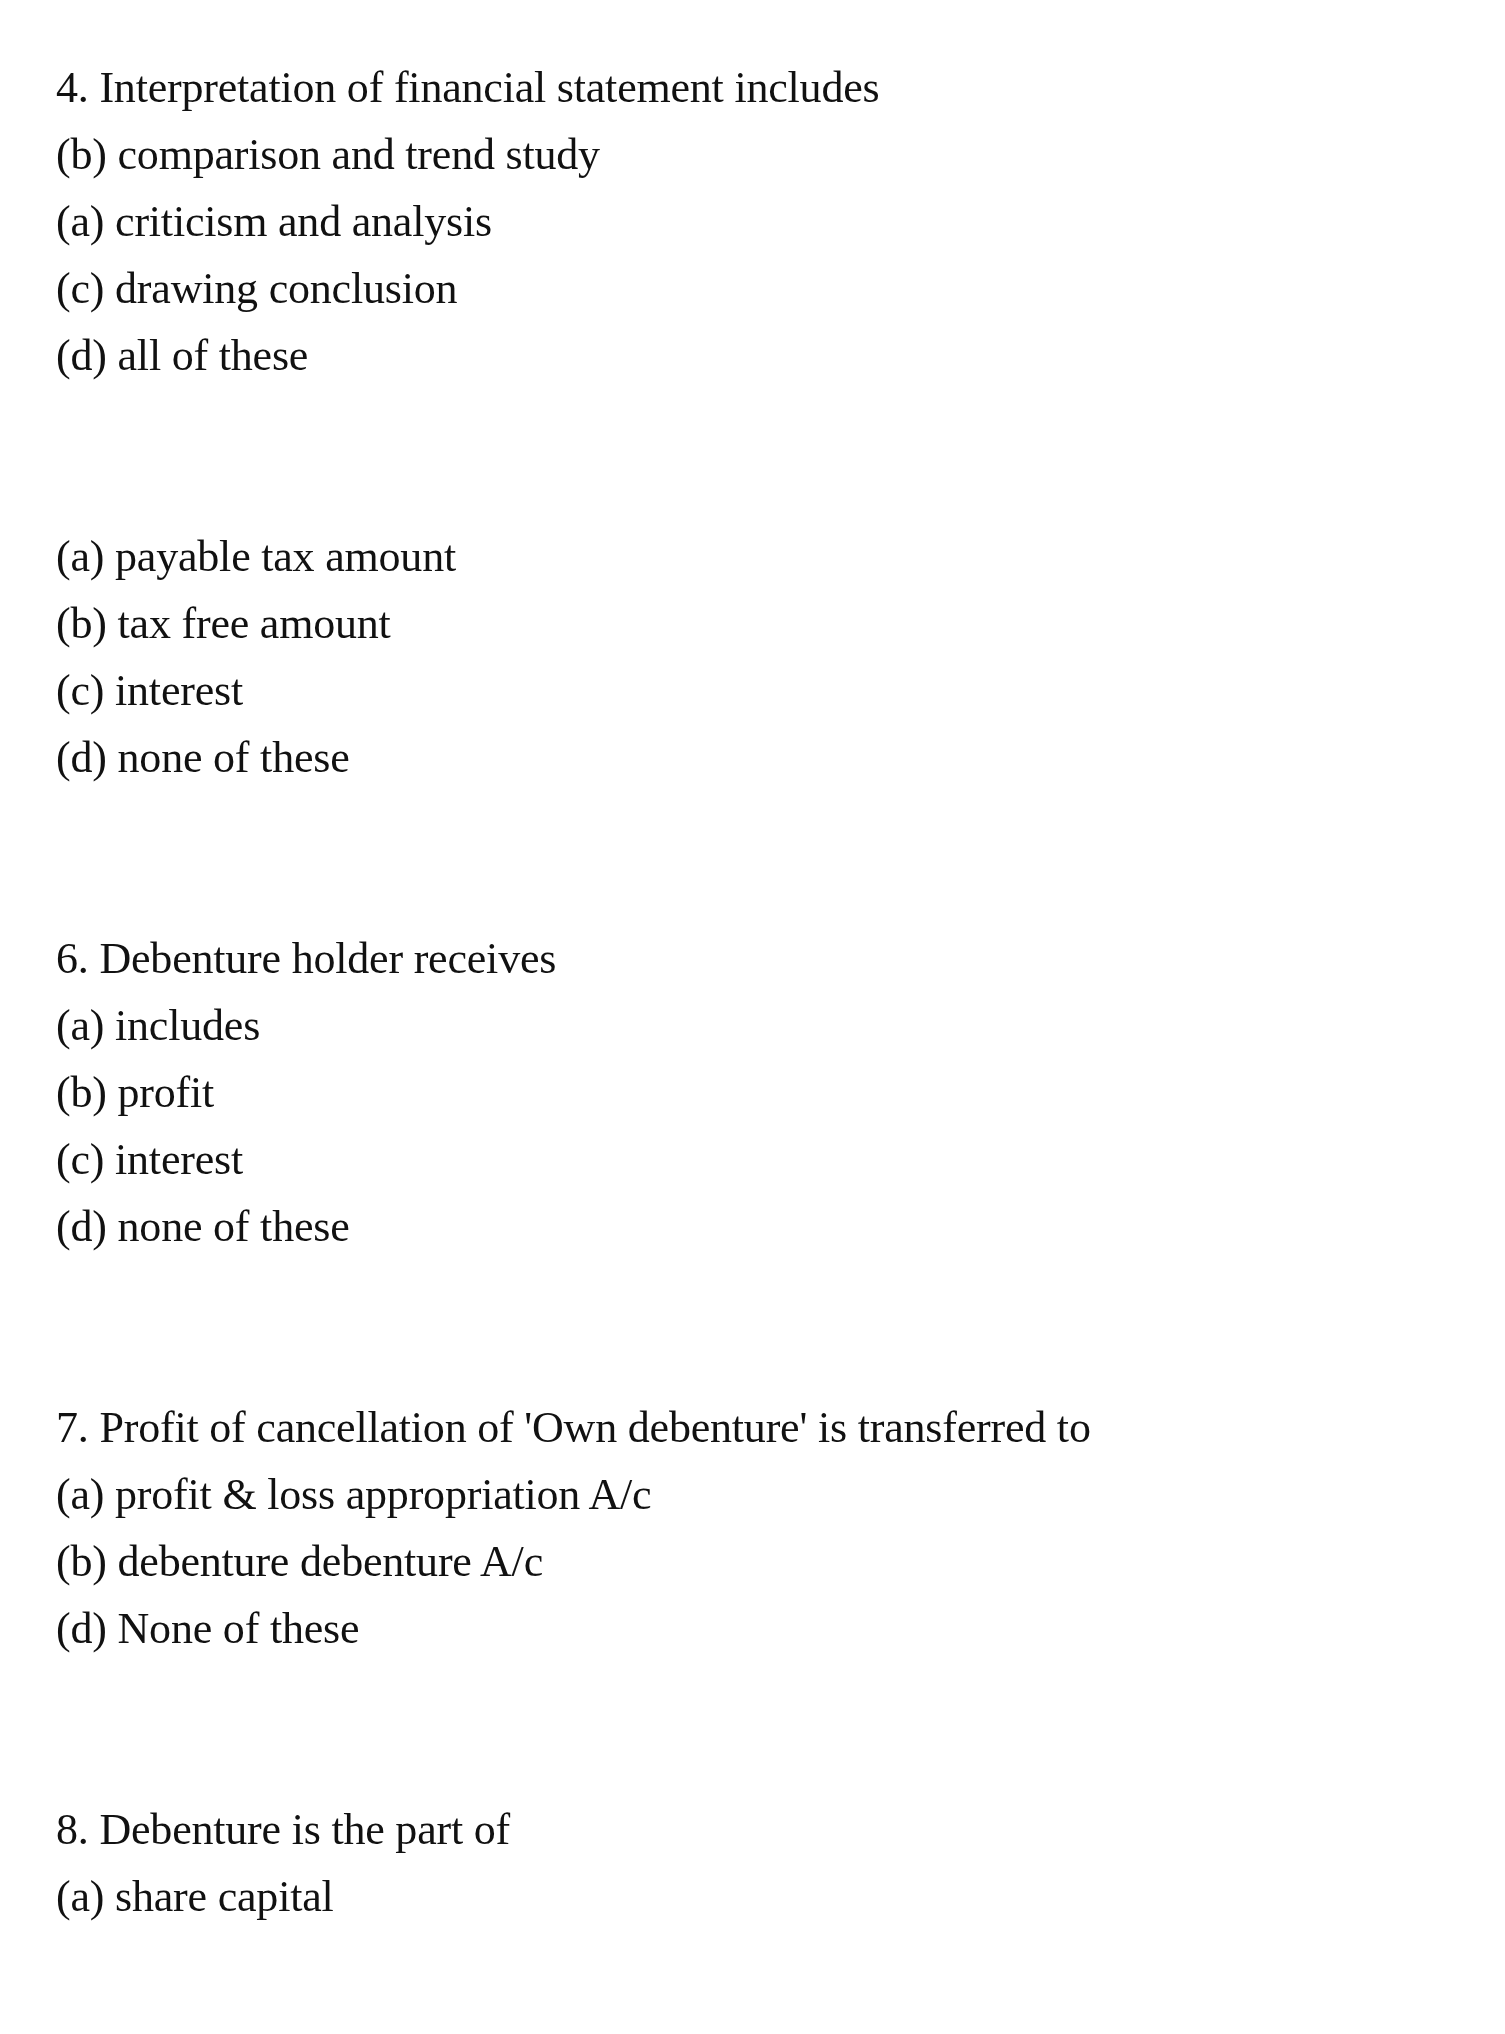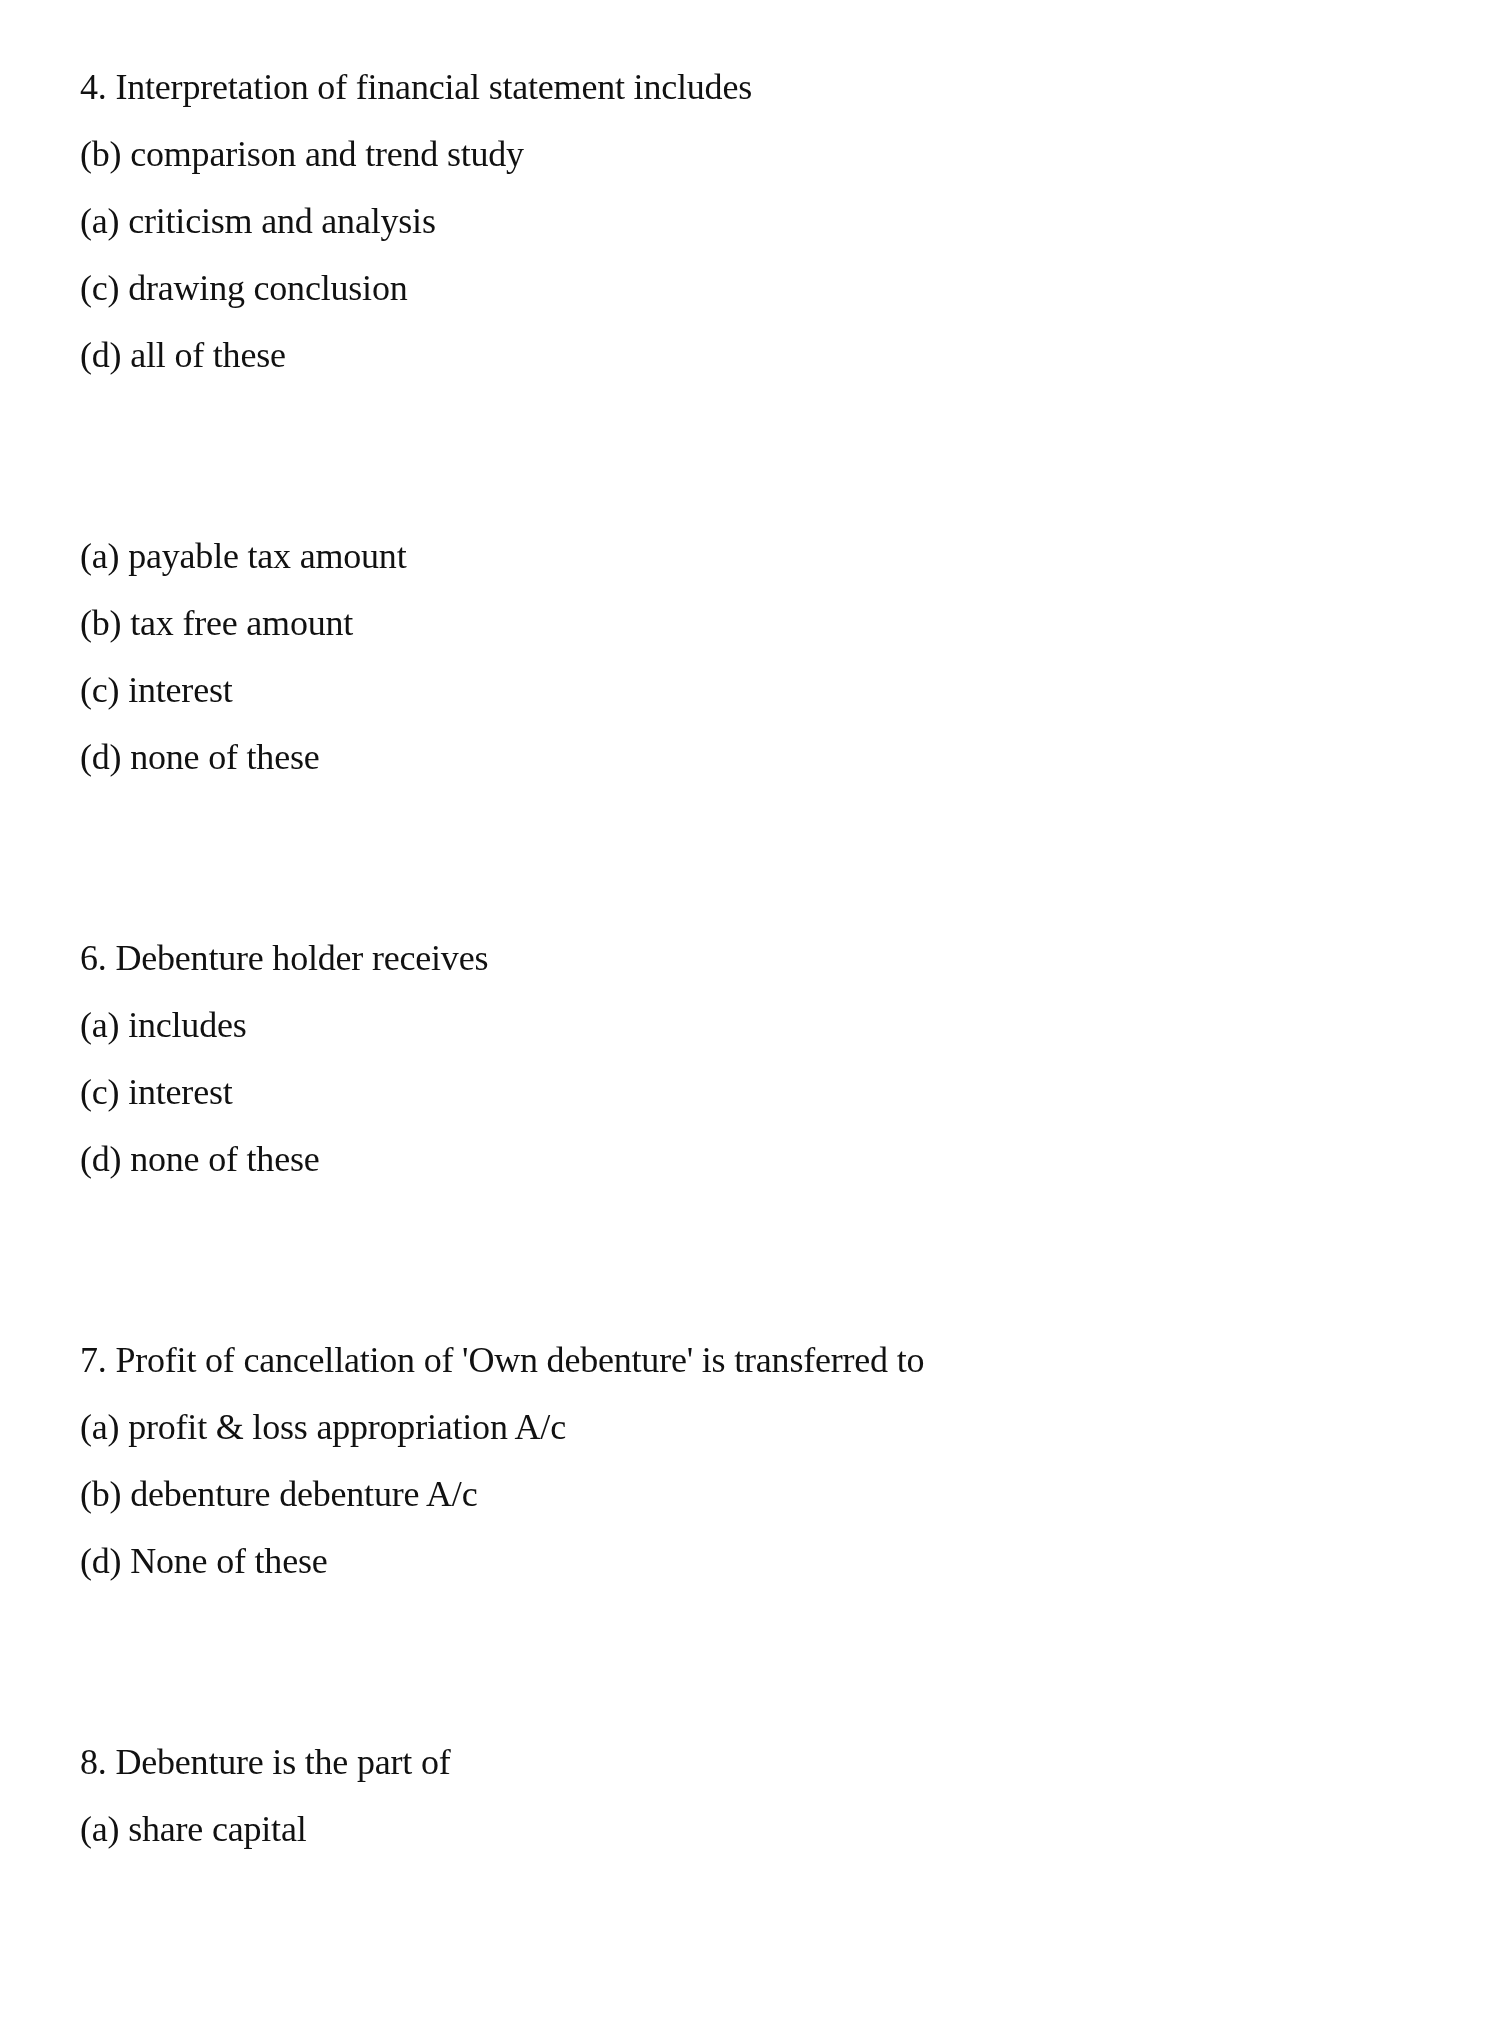--- a/index.html
+++ b/index.html
@@ -14,26 +14,25 @@
     .page {
       position: absolute;
       left: 56px;
       top: 54px;
       right: 40px;
     }
     .question {
       margin: 0 0 134px 0;
     }
     .line {
-      font-size: 36px;
+      font-size: 44px;
       line-height: 67px;
       height: 67px;
       white-space: nowrap;
       letter-spacing: -0.2px;
-      margin-left: 24px;
     }
     .q-title { }
     .option { }
   </style>
 </head>
 <body>
 
 <div class="page">
 
   <div class="question">
@@ -47,20 +46,21 @@
   <div class="question">
     <div class="line option"><span>(a)</span> <span>payable tax amount</span></div>
     <div class="line option"><span>(b)</span> <span>tax free amount</span></div>
     <div class="line option"><span>(c)</span> <span>interest</span></div>
     <div class="line option"><span>(d)</span> <span>none of these</span></div>
   </div>
 
   <div class="question">
     <div class="line q-title"><span>6.</span> <span>Debenture holder receives</span></div>
     <div class="line option"><span>(a)</span> <span>includes</span></div>
+    <div class="line option"><span>(b)</span> <span>profit</span></div>
     <div class="line option"><span>(c)</span> <span>interest</span></div>
     <div class="line option"><span>(d)</span> <span>none of these</span></div>
   </div>
 
   <div class="question">
     <div class="line q-title"><span>7.</span> <span>Profit of cancellation of 'Own debenture' is transferred to</span></div>
     <div class="line option"><span>(a)</span> <span>profit &amp; loss appropriation A/c</span></div>
     <div class="line option"><span>(b)</span> <span>debenture debenture A/c</span></div>
     <div class="line option"><span>(d)</span> <span>None of these</span></div>
   </div>

